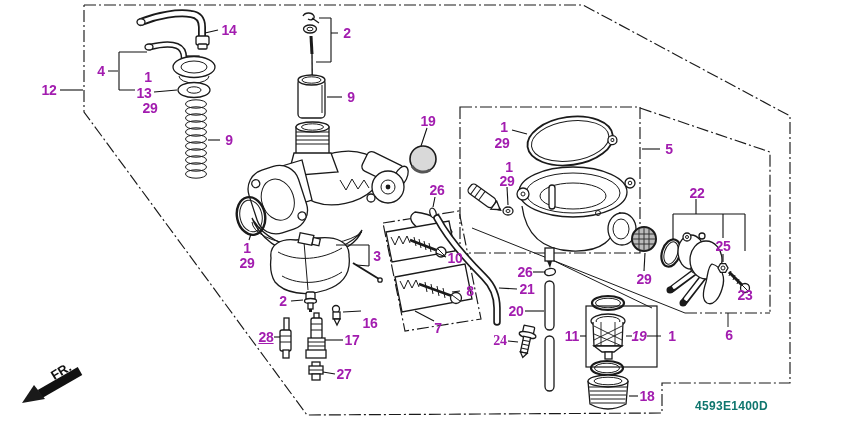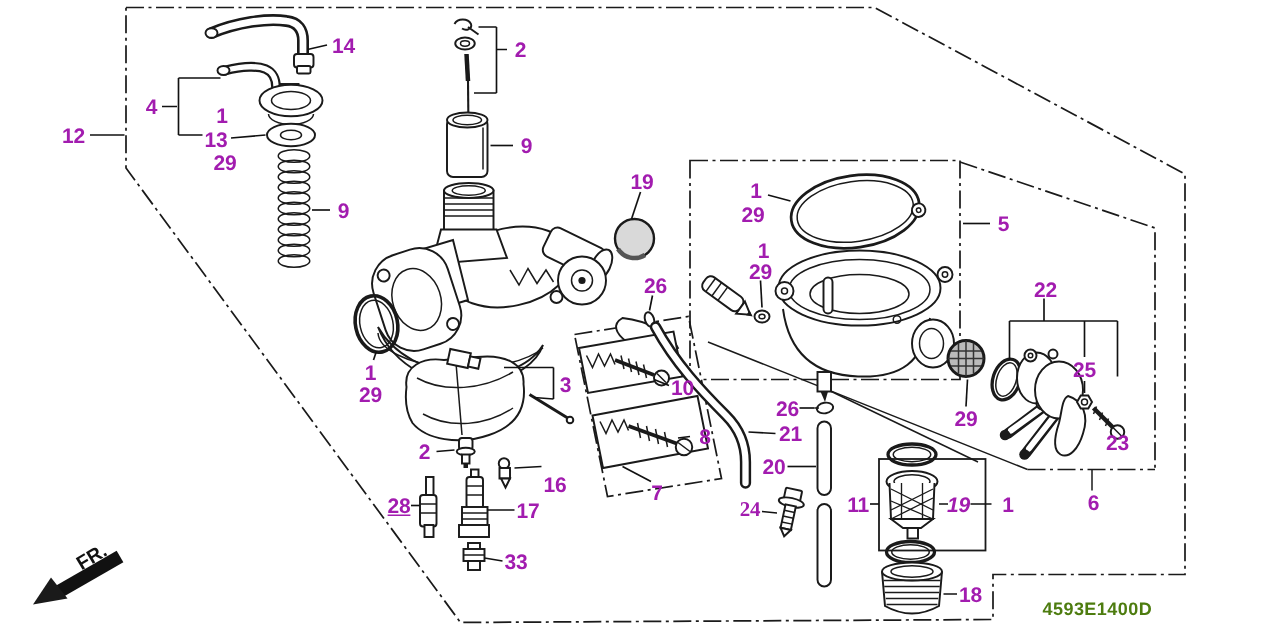--- a/index.html
+++ b/index.html
@@ -3,21 +3,21 @@
 <meta charset="utf-8">
 <style>
   html,body{margin:0;padding:0;background:#fff;}
   .stage{position:relative;width:850px;height:425px;background:#fff;overflow:hidden;
          font-family:"Liberation Sans",sans-serif;}
   .stage svg{position:absolute;left:0;top:0;}
   .callout{position:absolute;transform:translate(-50%,-50%);
            font:700 14px "Liberation Sans",sans-serif;color:#a21caf;
            line-height:1;letter-spacing:-0.2px;white-space:nowrap;cursor:default;}
   .code-label{position:absolute;left:695px;top:399px;
-              font:700 12px "Liberation Sans",sans-serif;color:#4d7c0f;letter-spacing:0.3px;}
+              font:700 12px "Liberation Sans",sans-serif;color:#0f766e;letter-spacing:0.3px;}
   .fr-label{position:absolute;left:52px;top:369px;transform:rotate(-31deg);
             transform-origin:left center;font:700 13px "Liberation Sans",sans-serif;color:#111;}
   .ln{stroke:#1a1a1a;fill:none;stroke-width:1.3;}
   .w{fill:#fff;stroke:#1a1a1a;stroke-width:1.3;}
   .thin{stroke:#1a1a1a;fill:none;stroke-width:1;}
   .dk{fill:#1a1a1a;stroke:none;}
   .dash{stroke:#1a1a1a;fill:none;stroke-width:1.15;stroke-dasharray:12 3 2 3;}
   .ldr{stroke:#111;stroke-width:1.1;fill:none;}
 </style>
 </head>
@@ -442,21 +442,21 @@
       <div class="callout" style="left: 455px; top: 258px;">10</div>
       <div class="callout" style="left: 470px; top: 291px;">8</div>
       <div class="callout" style="left: 525px; top: 272px;">26</div>
       <div class="callout" style="left: 527px; top: 289px;">21</div>
       <div class="callout" style="left: 438px; top: 328px;">7</div>
       <div class="callout" style="left: 516px; top: 311px;">20</div>
       <div class="callout" style="left: 283px; top: 301px;">2</div>
       <div class="callout" style="left: 370px; top: 311px; margin-top: 12px;">16</div>
       <div class="callout" style="left: 266px; top: 337px; text-decoration: underline;">28</div>
       <div class="callout" style="left: 352px; top: 340px;">17</div>
-      <div class="callout" style="left: 344px; top: 374px;">33</div>
+      <div class="callout" style="left: 344px; top: 374px;">27</div>
       <div class="callout" style="left: 500px; top: 341px; font-family: Liberation Serif, serif;">24</div>
       <div class="callout" style="left: 572px; top: 336px;">11</div>
       <div class="callout" style="left: 639px; top: 336px; font-style: italic;">19</div>
       <div class="callout" style="left: 672px; top: 336px;">1</div>
       <div class="callout" style="left: 647px; top: 396px;">18</div>
     </div>
 
 <div class="code-label">4593E1400D</div>
 <div class="fr-label">FR.</div>
 

